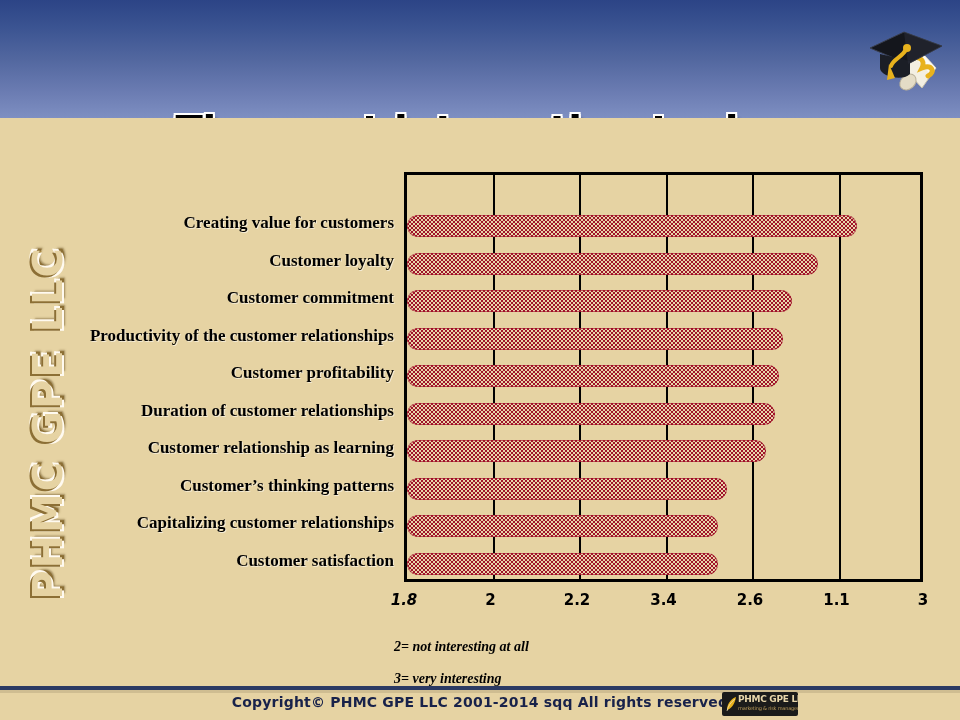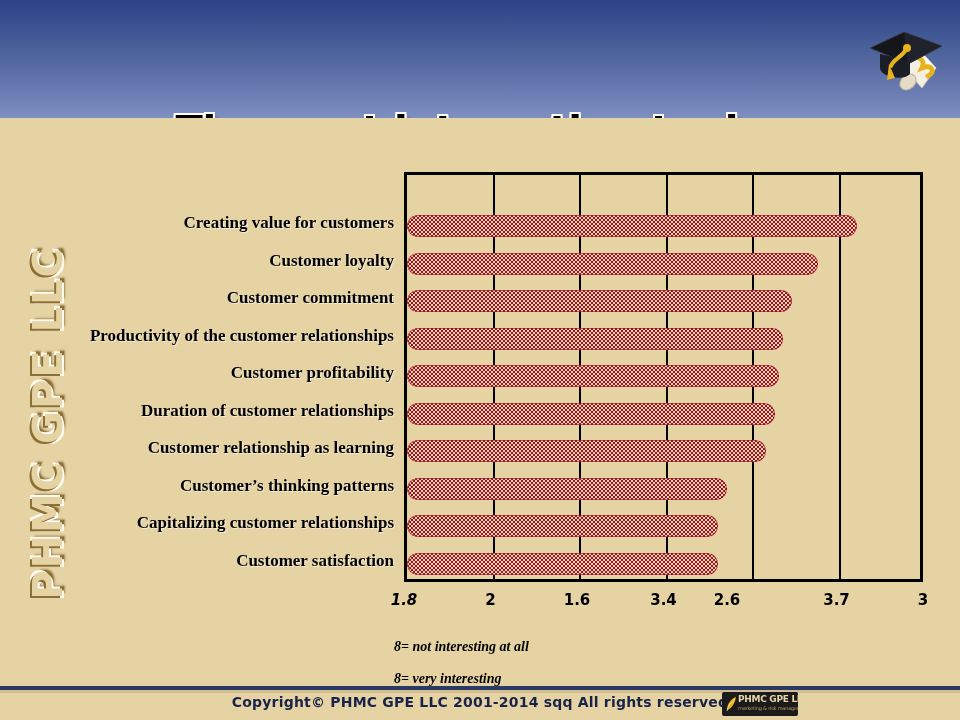--- a/index.html
+++ b/index.html
@@ -331,31 +331,31 @@
         </div>
         <div class="bar-row" style="top: 377.5px;">
           <div class="bar" title="Customer satisfaction: 2.52" style="width: 311.4px;"></div>
         </div>
       </div>
   </div>
 
   <div class="ticks">
       <div class="tick-label" style="left: 404px; font-style: italic;">1.8</div>
       <div class="tick-label" style="left: 490.5px;">2</div>
-      <div class="tick-label" style="left: 577px;">1.6</div>
+      <div class="tick-label" style="left: 577px;">2.2</div>
       <div class="tick-label" style="left: 663.5px;">3.4</div>
-      <div class="tick-label" style="left: 727px;">2.6</div>
-      <div class="tick-label" style="left: 836.5px;">3.7</div>
+      <div class="tick-label" style="left: 750px;">2.6</div>
+      <div class="tick-label" style="left: 836.5px;">1.1</div>
       <div class="tick-label" style="left: 923px;">3</div>
     </div>
 
   <div class="scale-note">
-    <span>8= not interesting at all</span>
+    <span>2= not interesting at all</span>
     <span class="gap"></span>
-    <span>8= very interesting</span>
+    <span>3= very interesting</span>
   </div>
 </div>
 
 <div class="footer-rule"></div>
 <div class="footer-text">Copyright© PHMC GPE LLC 2001-2014 sqq  All rights reserved</div>
 <div class="footer-logo">
   <svg class="logo-mark" viewBox="0 0 12 16">
     <path d="M2 14 C2 6 8 2 11 1 C10 8 6 13 2 14 Z" fill="#e8b21d"></path>
     <path d="M2 15 C3 10 6 6 10 3" fill="none" stroke="#f0e0b8" stroke-width="0.8"></path>
   </svg>

